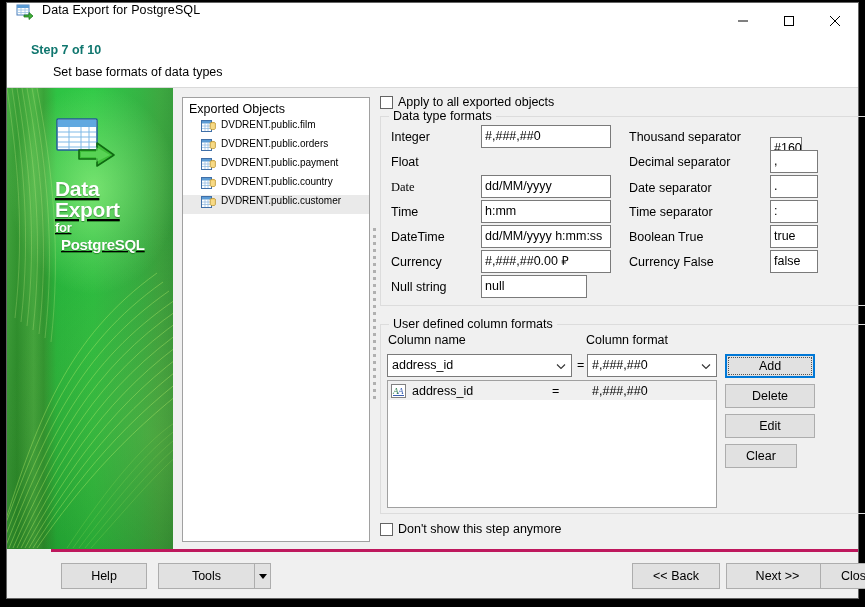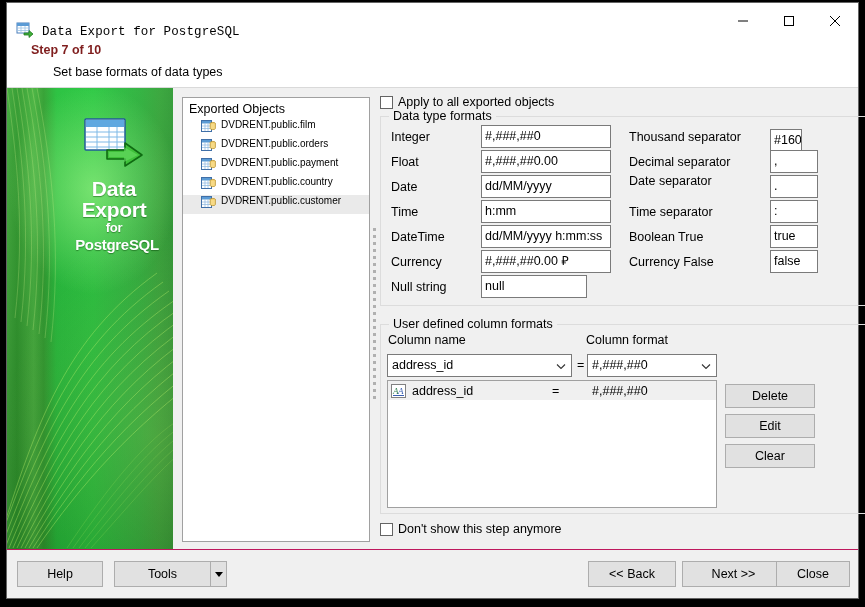--- a/index.html
+++ b/index.html
@@ -21,24 +21,23 @@
     background: #f0f0f0;
     border: 1px solid #646464;
     display: flex; flex-direction: column;
   }
 
   
   .titlebar {
     height: 36px;
     background: #ffffff;
     display: flex;
-    align-items: flex-end;
+    align-items: flex-start;
     flex: 0 0 auto;
     position: relative;
-    font-family: Liberation Mono, monospace;
   }
   .title-icon {
     width: 18px; height: 18px;
     margin-left: 9px; margin-right: 8px;
     position: relative; flex: 0 0 auto;
   }
   .title-text {
     font-size: 12.5px;
     color: #000;
     letter-spacing: 0.1px;
@@ -58,21 +57,21 @@
   
   .headerband {
     background: #ffffff;
     flex: 0 0 auto;
     padding: 0 0 8px 0;
     position: relative;
   }
   .step-title {
     font-size: 12.5px;
     font-weight: bold;
-    color: #7f1d1d;
+    color: #0f766e;
     margin: 4px 0 0 24px;
   }
   .step-sub {
     font-size: 12.5px;
     color: #000;
     margin: 8px 0 0 46px;
   }
   .headersep {
     height: 1px; background: #d9d9d9;
   }
@@ -103,22 +102,23 @@
     position: absolute; inset: 0;
     background:
       radial-gradient(120px 150px at 52% 22%, rgba(180,255,150,0.55), rgba(180,255,150,0) 70%),
       radial-gradient(200px 300px at 85% 75%, rgba(200,255,120,0.20), rgba(200,255,120,0) 70%),
       linear-gradient(180deg, rgba(255,255,255,0.05), rgba(0,0,0,0.18));
   }
   .banner-streaks { position: absolute; inset: 0; }
   .banner-logo {
     position: absolute;
     left: 0; right: 0; top: 28px;
-    text-align: center;
+    text-align: left;
     padding-left: 48px;
+    text-decoration: underline;
   }
   .logo-img { width: 62px; height: 52px; position: relative; }
   .logo-text {
     margin-top: 6px;
     color: #ffffff;
     font-weight: bold;
     font-size: 21px;
     line-height: 21px;
     letter-spacing: -0.3px;
     text-shadow: 0 1px 1px rgba(0,60,0,0.45);
@@ -270,22 +270,23 @@
   .btn.focused .inner-focus {
     position: absolute; inset: 2px;
     border: 1px dotted #555;
   }
 
   
   .footer {
     flex: 0 0 auto;
     height: 49px;
     background: #f0f0f0;
-    border-top: 1px solid #be185d;
+    border-top: 3px solid #be185d;
     position: relative;
+    margin-left: 44px;
   }
   .fbtn {
     position: absolute;
     top: 11px;
     height: 26px;
     background: #e1e1e1;
     border: 1px solid #adadad;
     font-size: 12.5px; color: #000;
     display: flex; align-items: center; justify-content: center;
     cursor: default; user-select: none;
@@ -537,44 +538,43 @@
           <span>Apply to all exported objects</span>
         </div>
 
         <div class="group" style="left:0px; top:28px; width:641px; height:190px;">
           <span class="legend">Data type formats</span>
 
           <span class="fld-label" style="left:10px; top:13px;text-align:right;">Integer</span>
           <div class="txtbox" style="left:100px; top:8px; width:130px; height:23px;">#,###,##0</div>
 
           <span class="fld-label" style="left:10px; top:38px;">Float</span>
-          <div class="txtbox" style="left:100px; top:33px; width:130px; height:23px;">#,###,##0.00</div>
-
-          <span class="fld-label" style="left:10px; top:63px;">Date</span>
+
+          <span class="fld-label" style="left:10px; top:63px;font-family:Liberation Serif, serif;">Date</span>
           <div class="txtbox" style="left:100px; top:58px; width:130px; height:23px;">dd/MM/yyyy</div>
 
           <span class="fld-label" style="left:10px; top:88px;">Time</span>
           <div class="txtbox" style="left:100px; top:83px; width:130px; height:23px;">h:mm</div>
 
           <span class="fld-label" style="left:10px; top:113px;">DateTime</span>
           <div class="txtbox" style="left:100px; top:108px; width:130px; height:23px;">dd/MM/yyyy h:mm:ss</div>
 
           <span class="fld-label" style="left:10px; top:138px;">Currency</span>
           <div class="txtbox" style="left:100px; top:133px; width:130px; height:23px;">#,###,##0.00 ₽</div>
 
           <span class="fld-label" style="left:10px; top:163px;">Null string</span>
           <div class="txtbox" style="left:100px; top:158px; width:106px; height:23px;">null</div>
 
           <span class="fld-label" style="left:248px; top:13px;">Thousand separator</span>
-          <div class="txtbox" style="left:389px; top:12px; width:32px; height:23px;">#160</div>
+          <div class="txtbox" style="left:389px; top:20px; width:32px; height:23px;">#160</div>
 
           <span class="fld-label" style="left:248px; top:38px;">Decimal separator</span>
           <div class="txtbox" style="left:389px; top:33px; width:48px; height:23px;">,</div>
 
-          <span class="fld-label" style="left:248px; top:57px;">Date separator</span>
+          <span class="fld-label" style="left:248px; top:64px;">Date separator</span>
           <div class="txtbox" style="left:389px; top:58px; width:48px; height:23px;">.</div>
 
           <span class="fld-label" style="left:248px; top:88px;">Time separator</span>
           <div class="txtbox" style="left:389px; top:83px; width:48px; height:23px;">:</div>
 
           <span class="fld-label" style="left:248px; top:113px;">Boolean True</span>
           <div class="txtbox" style="left:389px; top:108px; width:48px; height:23px;">true</div>
 
           <span class="fld-label" style="left:248px; top:138px;">Currency False</span>
           <div class="txtbox" style="left:389px; top:133px; width:48px; height:23px;">false</div>
@@ -615,27 +615,31 @@
                   <text x="7" y="10" font-family="Liberation Serif, serif" font-size="9" font-style="italic" fill="#3a5fb0">A</text>
                   <line x1="2" y1="11.5" x2="13" y2="11.5" stroke="#3a5fb0" stroke-width="1"></line>
                 </svg>
               </span>
               <span class="lv-name">address_id</span>
               <span class="lv-eq">=</span>
               <span class="lv-fmt">#,###,##0</span>
             </div>
           </div>
 
+          <div class="btn focused" style="left:344px; top:29px; width:90px; height:24px;">
+            <span class="inner-focus"></span>
+            <span>Add</span>
+          </div>
           <div class="btn" style="left:344px; top:59px; width:90px; height:24px;">
             <span>Delete</span>
           </div>
           <div class="btn" style="left:344px; top:89px; width:90px; height:24px;">
             <span>Edit</span>
           </div>
-          <div class="btn" style="left:344px; top:119px; width:90px; height:24px;">
+          <div class="btn" style="left:344px; top:119px; width:72px; height:24px;">
             <span>Clear</span>
           </div>
         </div>
 
         <div class="chk-row" style="position:absolute; left:0px; top:434px;">
           <span class="chkbox"></span>
           <span>Don't show this step anymore</span>
         </div>
 
       </div>

